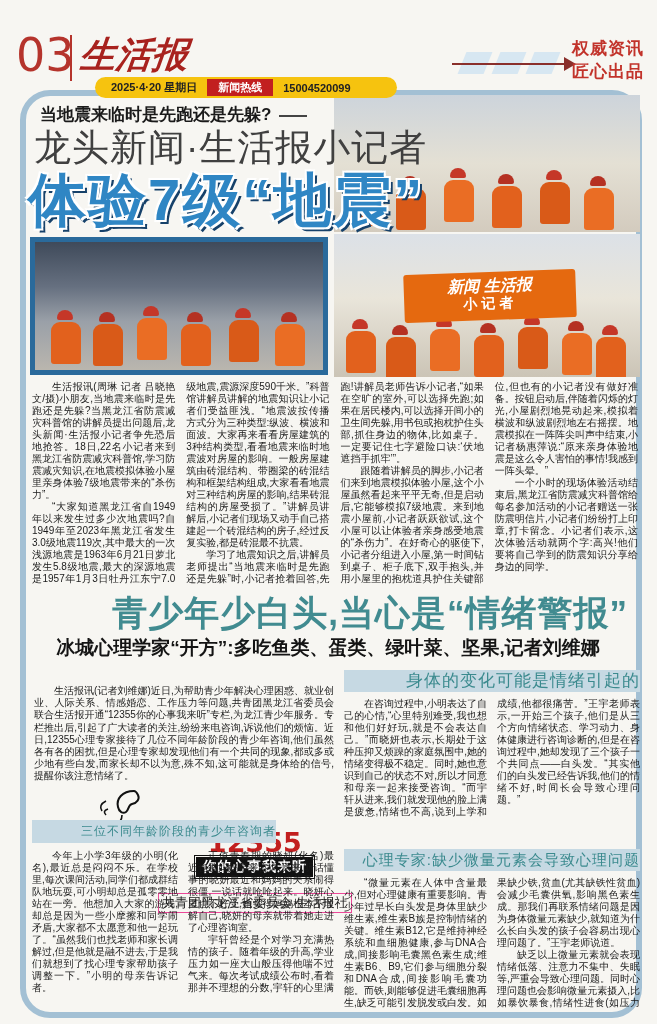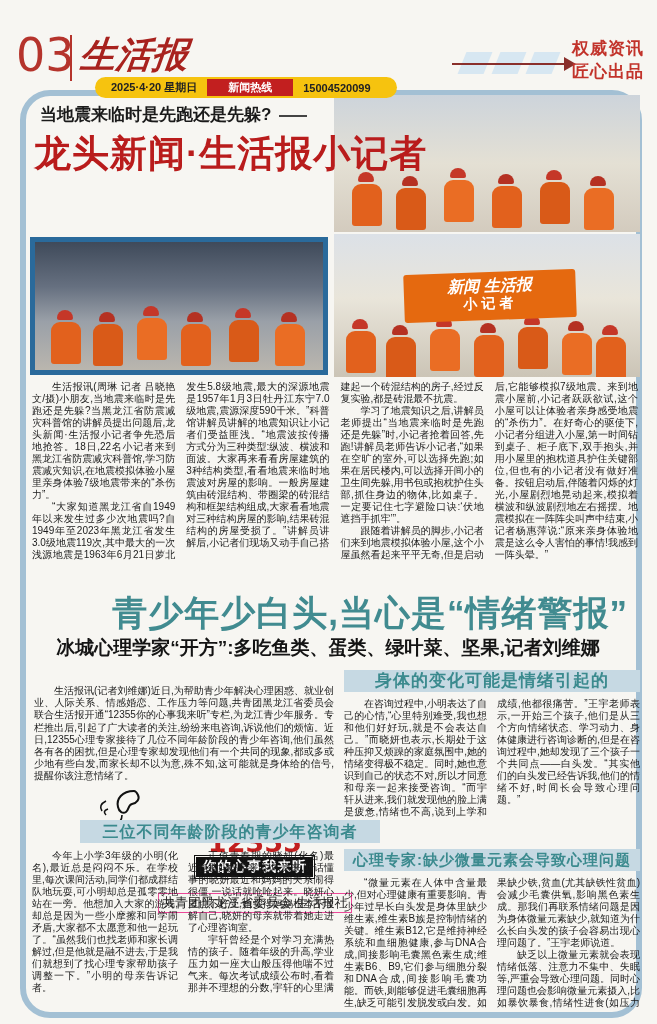--- a/index.html
+++ b/index.html
@@ -11,21 +11,21 @@
   .mast-divider{position:absolute;left:70px;top:35px;width:2px;height:46px;background:#b5342c;}
   .masthead{position:absolute;left:80px;top:36px;font-size:36px;line-height:1;color:#a8221e;font-weight:bold;font-style:italic;font-family:"DejaVu Serif",serif;transform:skewX(-6deg);}
   .staff{position:absolute;left:172px;top:42px;font-size:11px;font-weight:bold;color:#222;line-height:1.7;}
   .section-title{position:absolute;left:288px;top:26px;font-size:48px;font-weight:900;font-style:italic;color:#2f7cb4;letter-spacing:3px;text-shadow:2px 2px 0 #cfe4f2,-1px -1px 0 #17527f;}
   .deco{position:absolute;left:452px;top:52px;width:130px;height:26px;}
   .deco .para{position:absolute;top:0;width:26px;height:22px;background:#d7e7f2;transform:skewX(-22deg);}
   .deco .line{position:absolute;left:0;top:11px;width:112px;height:2px;background:#8a2f2b;}
   .deco .tri{position:absolute;left:112px;top:5px;width:0;height:0;border-left:12px solid #8a2f2b;border-top:7px solid transparent;border-bottom:7px solid transparent;}
   .slogan{position:absolute;left:572px;top:38px;font-size:17px;font-weight:900;color:#c2332b;line-height:1.35;letter-spacing:1px;}
   .datebar{position:absolute;left:95px;top:77px;width:302px;height:21px;background:#f6c30f;border-radius:11px;display:flex;align-items:center;gap:10px;padding:0 16px;box-sizing:border-box;font-size:11px;font-weight:bold;color:#222;z-index:3;}
-  .hotline-badge{background:#c21f1f;color:#fff;padding:1px 21px;font-size:11px;}
+  .hotline-badge{background:#c21f1f;color:#fff;padding:1px 11px;font-size:11px;}
 
   
   .frame{position:absolute;left:20px;top:90px;width:610px;height:916px;border:6px solid #a3c0d4;border-radius:30px;z-index:1;}
 
   
   .photo{position:absolute;z-index:2;overflow:hidden;}
   .photo-top-right{left:334px;top:95px;width:306px;height:137px;background:linear-gradient(180deg,#cdd4db 0%,#e4e0d4 50%,#d3cbbe 100%);}
   .photo-right-main{left:334px;top:234px;width:306px;height:143px;background:linear-gradient(180deg,#dce1e7 0%,#e9e5da 45%,#cbc4b6 100%);}
   .photo-left{left:30px;top:237px;width:298px;height:138px;border:5px solid #2a6a9b;box-sizing:border-box;background:linear-gradient(180deg,#3f4a5a 0%,#667080 35%,#9aa0a8 62%,#bab6ae 100%);}
   .vest{position:absolute;width:30px;height:42px;border-radius:9px 9px 3px 3px;background:#e2611d;}
@@ -36,36 +36,36 @@
   .c2{left:18px;bottom:48px;box-shadow:40px 6px 0 #b53122,84px -2px 0 #c53728,128px 4px 0 #b53122,172px -4px 0 #c53728,216px 2px 0 #b53122,250px 6px 0 #c53728;}
   .v3{left:16px;bottom:6px;box-shadow:42px 2px 0 #d95a18,86px -4px 0 #ea6d24,130px 2px 0 #e2611d,178px -2px 0 #d95a18,224px 2px 0 #ea6d24;}
   .c3{left:22px;bottom:50px;box-shadow:42px 2px 0 #b53122,86px -4px 0 #c53728,130px 2px 0 #b53122,178px -2px 0 #c53728,224px 2px 0 #b53122;}
   .banner{position:absolute;left:70px;top:38px;width:172px;height:48px;background:#e5690f;transform:rotate(-2deg);color:#fff;font-weight:900;text-align:center;line-height:1.2;padding-top:4px;box-sizing:border-box;border-radius:3px;}
   .banner .b1{font-size:16px;font-style:italic;}
   .banner .b2{font-size:14px;letter-spacing:4px;}
 
   
   .kicker{position:absolute;left:40px;top:103px;font-size:17px;font-weight:bold;color:#1a1a1a;z-index:3;}
   .kicker-line{display:inline-block;vertical-align:middle;width:28px;height:2px;background:#444;margin-left:8px;}
-  .a1-title{position:absolute;left:34px;top:129px;font-size:37px;font-weight:700;color:#b91c1c;letter-spacing:1px;z-index:3;white-space:nowrap;}
+  .a1-title{position:absolute;left:34px;top:123px;font-size:37px;font-weight:400;color:#404040;letter-spacing:1px;z-index:3;white-space:nowrap;}
   .a1-subtitle{position:absolute;left:28px;top:162px;font-size:58px;font-weight:900;color:#2f86c4;letter-spacing:2px;z-index:3;white-space:nowrap;text-shadow:-2px -2px 0 #fff,2px -2px 0 #fff,-2px 2px 0 #fff,2px 2px 0 #fff,4px 4px 0 #16416a;}
   .a1-cols{position:absolute;left:32px;top:381px;width:606px;height:206px;column-count:4;column-gap:11px;font-size:10px;line-height:1.2;text-align:justify;color:#1a1a1a;overflow:hidden;z-index:2;}
   .a1-cols p,.cols2 p{margin:0;text-indent:2em;}
 
   
   .a2-title{position:absolute;left:28px;top:590px;width:600px;text-align:right;font-size:35px;font-weight:900;color:#418b90;letter-spacing:1px;z-index:2;white-space:nowrap;}
   .a2-subtitle{position:absolute;left:28px;top:635px;width:600px;text-align:center;font-size:19px;font-weight:600;color:#141414;z-index:2;white-space:nowrap;}
   .a2-lead{position:absolute;left:34px;top:685px;width:300px;height:118px;font-size:10px;line-height:1.22;text-align:justify;text-indent:2em;color:#1a1a1a;overflow:hidden;z-index:2;}
   .hotline-box{position:absolute;left:98px;top:787px;display:flex;align-items:flex-start;gap:6px;z-index:2;}
   .hotline-right{display:flex;flex-direction:column;align-items:center;}
   .hotline-number{font-size:27px;font-weight:900;color:#c21f1f;line-height:1;font-family:"DejaVu Sans",sans-serif;margin-top:42px;}
   .hotline-slogan{margin-top:1px;background:#111;color:#fff;font-size:14px;font-weight:bold;padding:1px 6px;letter-spacing:1px;outline:1px solid #111;outline-offset:1px;}
   .hotline-org{margin-top:16px;font-size:13px;color:#222;border:1px solid #ec4899;padding:0 3px;white-space:nowrap;}
-  .sec-header{position:absolute;background:#c6d9e3;color:#3b8a8e;font-weight:700;text-align:center;letter-spacing:1px;z-index:2;white-space:nowrap;overflow:hidden;}
-  .h-sec1{left:32px;top:820px;width:300px;height:23px;line-height:23px;font-size:16px;margin-left:48px;}
+  .sec-header{position:absolute;background:#c6d9e3;color:#3b8a8e;font-weight:400;text-align:right;letter-spacing:1px;z-index:2;white-space:nowrap;overflow:hidden;}
+  .h-sec1{left:32px;top:820px;width:244px;height:23px;line-height:23px;font-size:12px;}
   .h-sec2{left:344px;top:670px;width:296px;height:22px;line-height:22px;font-size:17px;}
   .h-sec3{left:344px;top:849px;width:296px;height:22px;line-height:22px;font-size:15px;}
   .cols2{position:absolute;column-count:2;column-gap:10px;font-size:10px;line-height:1.2;text-align:justify;color:#1a1a1a;overflow:hidden;z-index:2;}
   .t-sec1{left:32px;top:850px;width:302px;height:158px;}
   .t-sec2{left:344px;top:698px;width:296px;height:145px;}
   .t-sec3{left:344px;top:877px;width:296px;height:143px;}
 </style>
 </head>
 <body>
 
@@ -88,20 +88,21 @@
   <div class="datebar">
     <span>2025·4·20  星期日</span>
     <span class="hotline-badge">新闻热线</span>
     <span>15004520099</span>
   </div>
 
   <div class="frame"></div>
 
   <div class="kicker"><span>当地震来临时是先跑还是先躲?</span><span class="kicker-line"></span></div>
   <div class="a1-title">龙头新闻·生活报小记者</div>
+  <div class="a1-subtitle">体验7级“地震”</div>
 
   <div class="photo photo-top-right">
     <div class="vest v1"></div>
     <div class="cap c1"></div>
   </div>
   <div class="photo photo-right-main">
     <div class="vest v2"></div>
     <div class="cap c2"></div>
     <div class="banner">
       <div class="b1">新闻 生活报</div>
@@ -111,20 +112,21 @@
   <div class="photo photo-left">
     <div class="vest v3"></div>
     <div class="cap c3"></div>
   </div>
 
   <div class="a1-cols">
     <p>生活报讯(周琳 记者 吕晓艳 文/摄)小朋友,当地震来临时是先跑还是先躲?当黑龙江省防震减灾科普馆的讲解员提出问题后,龙头新闻·生活报小记者争先恐后地抢答。18日,22名小记者来到黑龙江省防震减灾科普馆,学习防震减灾知识,在地震模拟体验小屋里亲身体验7级地震带来的“杀伤力”。</p>
     <p>“大家知道黑龙江省自1949年以来发生过多少次地震吗?自1949年至2023年黑龙江省发生3.0级地震119次,其中最大的一次浅源地震是1963年6月21日萝北发生5.8级地震,最大的深源地震是1957年1月3日牡丹江东宁7.0级地震,震源深度590千米。”科普馆讲解员讲解的地震知识让小记者们受益匪浅。“地震波按传播方式分为三种类型:纵波、横波和面波。大家再来看看房屋建筑的3种结构类型,看看地震来临时地震波对房屋的影响。一般房屋建筑由砖混结构、带圈梁的砖混结构和框架结构组成,大家看看地震对三种结构房屋的影响,结果砖混结构的房屋受损了。”讲解员讲解后,小记者们现场又动手自己搭建起一个砖混结构的房子,经过反复实验,都是砖混最不抗震。</p>
     <p>学习了地震知识之后,讲解员老师提出“当地震来临时是先跑还是先躲”时,小记者抢着回答,先跑!讲解员老师告诉小记者,“如果在空旷的室外,可以选择先跑;如果在居民楼内,可以选择开间小的卫生间先躲,用书包或抱枕护住头部,抓住身边的物体,比如桌子。一定要记住七字避险口诀:‘伏地遮挡手抓牢’”。</p>
     <p>跟随着讲解员的脚步,小记者们来到地震模拟体验小屋,这个小屋虽然看起来平平无奇,但是启动后,它能够模拟7级地震。来到地震小屋前,小记者跃跃欲试,这个小屋可以让体验者亲身感受地震的“杀伤力”。在好奇心的驱使下,小记者分组进入小屋,第一时间钻到桌子、柜子底下,双手抱头,并用小屋里的抱枕道具护住关键部位,但也有的小记者没有做好准备。按钮启动后,伴随着闪烁的灯光,小屋剧烈地晃动起来,模拟着横波和纵波剧烈地左右摇摆。地震模拟在一阵阵尖叫声中结束,小记者杨惠萍说:“原来亲身体验地震是这么令人害怕的事情!我感到一阵头晕。”</p>
+    <p>一个小时的现场体验活动结束后,黑龙江省防震减灾科普馆给每名参加活动的小记者赠送一张防震明信片,小记者们纷纷打上印章,打卡留念。小记者们表示,这次体验活动就两个字:高兴!他们要将自己学到的防震知识分享给身边的同学。</p>
   </div>
 
   <div class="a2-title">青少年少白头,当心是“情绪警报”</div>
   <div class="a2-subtitle">冰城心理学家“开方”:多吃鱼类、蛋类、绿叶菜、坚果,记者刘维娜</div>
   <div class="a2-lead">生活报讯(记者刘维娜)近日,为帮助青少年解决心理困惑、就业创业、人际关系、情感婚恋、工作压力等问题,共青团黑龙江省委员会联合生活报开通“12355你的心事我来听”专栏,为龙江青少年服务。专栏推出后,引起了广大读者的关注,纷纷来电咨询,诉说他们的烦恼。近日,12355心理专家接待了几位不同年龄阶段的青少年咨询,他们虽然各有各的困扰,但是心理专家却发现他们有一个共同的现象,都或多或少地有些白发,而家长却不以为意,殊不知,这可能就是身体给的信号,提醒你该注意情绪了。</div>
 
   <div class="hotline-box">
     <svg width="54" height="48" viewBox="0 0 54 48">
       <path d="M10 22 q-6 2 -2 6 M8 14 q-8 4 -4 10" fill="none" stroke="#111" stroke-width="1.6"></path>
       <path d="M36 4 c-12 0 -18 8 -16 16 c1 5 5 7 8 5 c3 -2 2 -7 6 -8 c5 -1 8 -5 6 -9 c-1 -2 -2 -4 -4 -4 z" fill="none" stroke="#111" stroke-width="2"></path>

